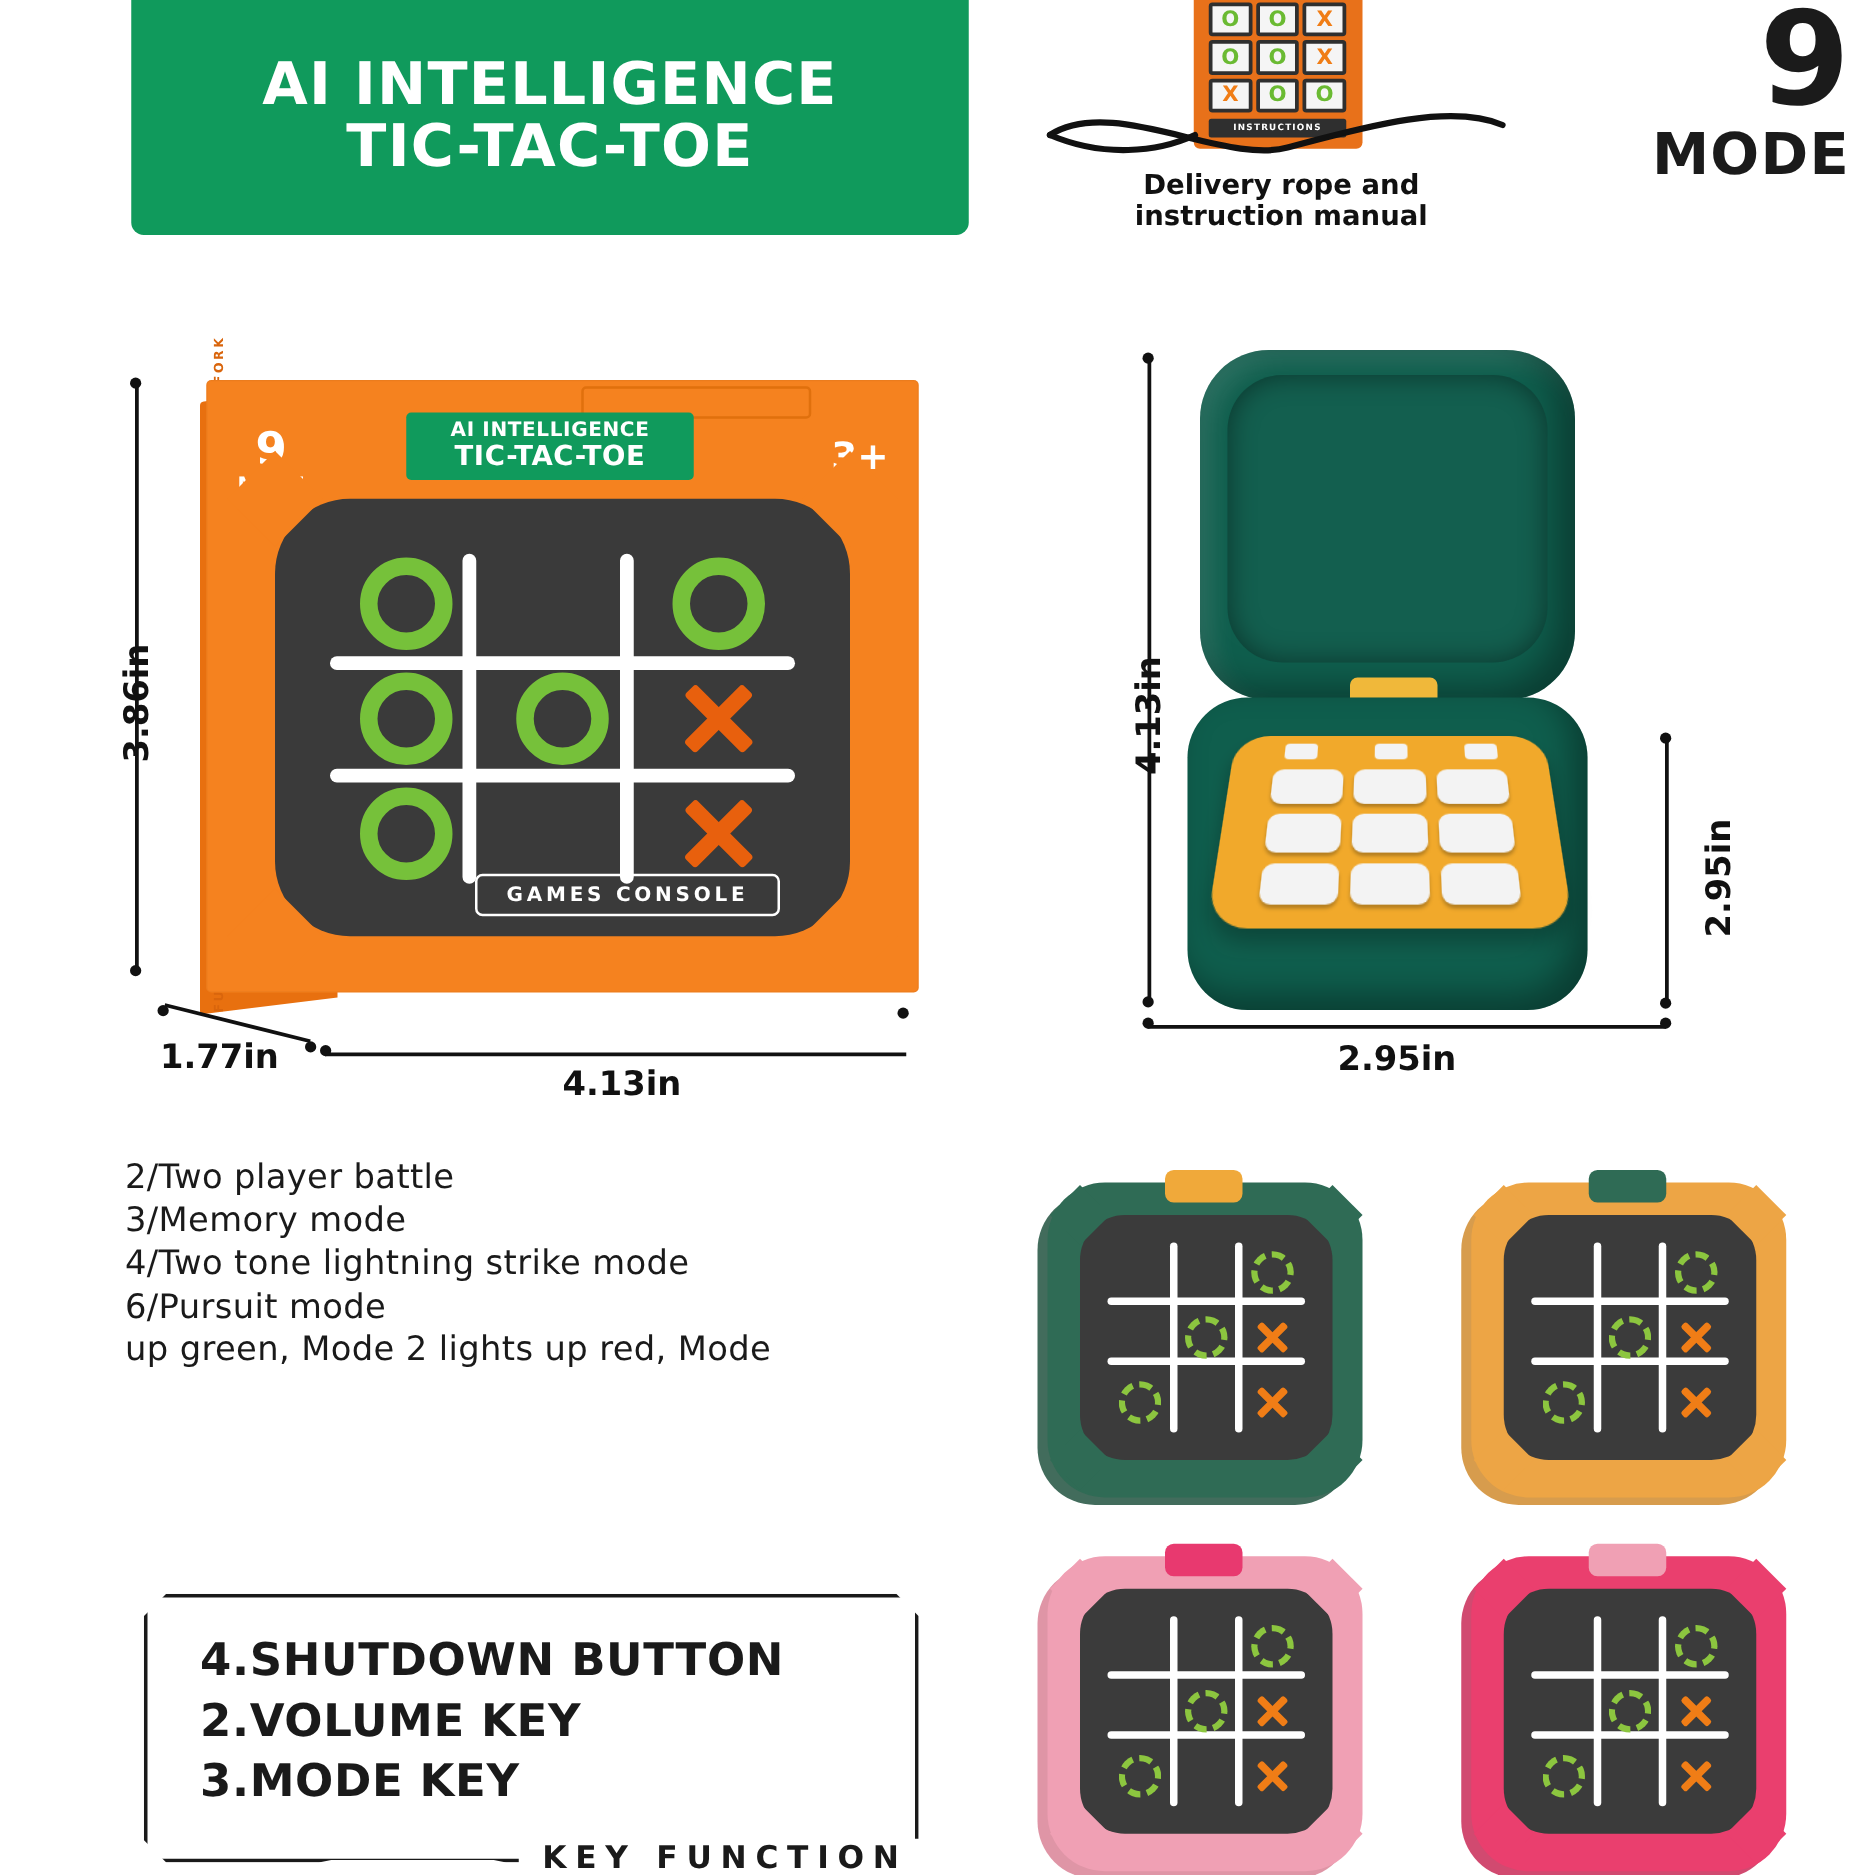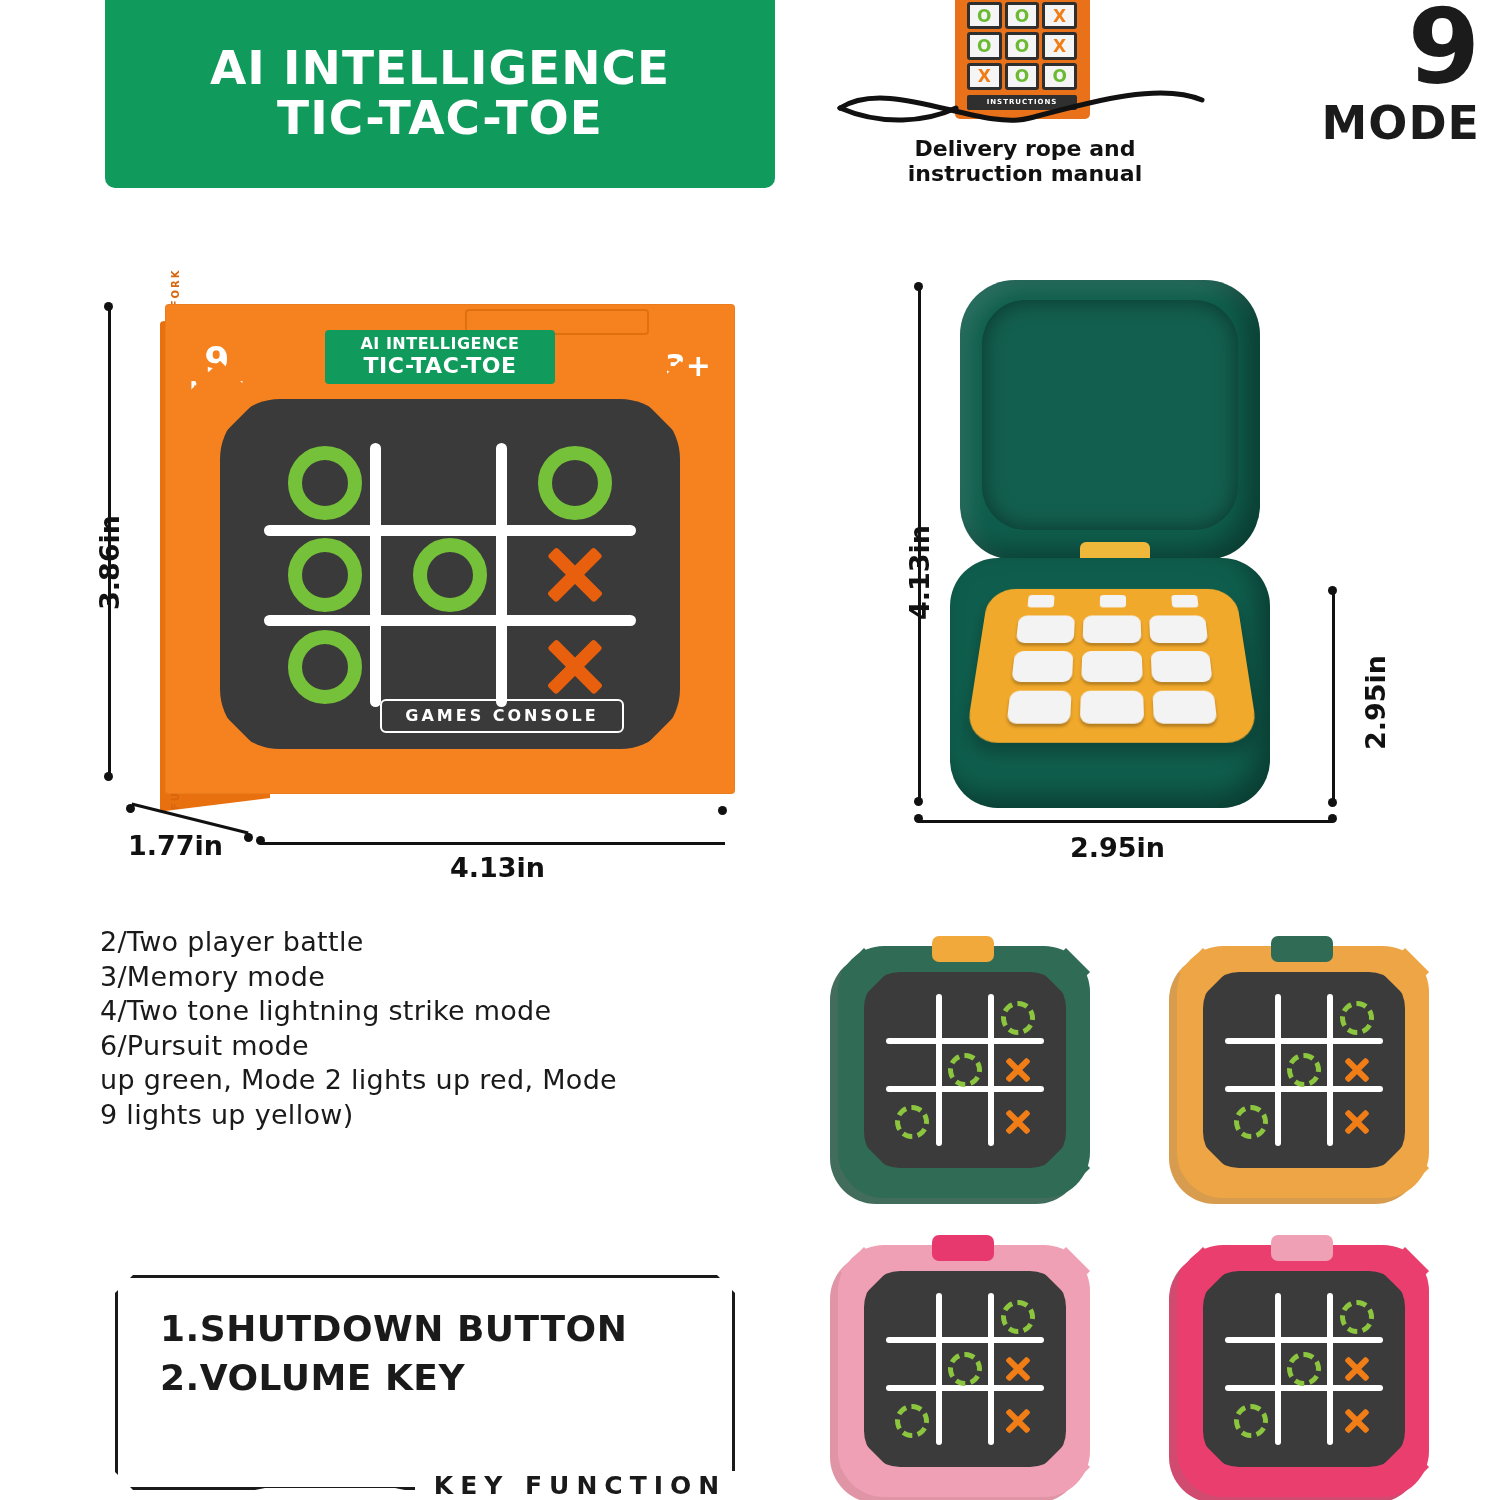--- a/index.html
+++ b/index.html
@@ -360,28 +360,28 @@
   <div class="dot abs" style="left:388px;top:534px;"></div>
   <div class="dim-text abs" style="left:130px;top:552px;">2.95in</div>
 </div>
 
 <div class="abs" id="mode-list">
   <div>2/Two player battle</div>
   <div>3/Memory mode</div>
   <div>4/Two tone lightning strike mode</div>
   <div>6/Pursuit mode</div>
   <div>up green, Mode 2 lights up red, Mode</div>
-  <div>9 lights up yellow)</div>
 </div>
 
 <div class="abs" id="keyfn">
   <div id="keyfn-border"></div>
   <div id="keyfn-lines">
-    <div>1.SHUTDOWN BUTTON</div>
+    <div>4.SHUTDOWN BUTTON</div>
     <div>2.VOLUME KEY</div>
+    <div>3.MODE KEY</div>
   </div>
   <div id="keyfn-caption">KEY FUNCTION</div>
 </div>
 
 <div class="abs" id="variants">
 
   <div class="variant">
     <div class="v-edge" style="background:#21523f;"></div>
     <div class="v-body" style="background:#2f6b55;"></div>
     <div class="v-clasp" style="background:#f0a93a;"></div>

